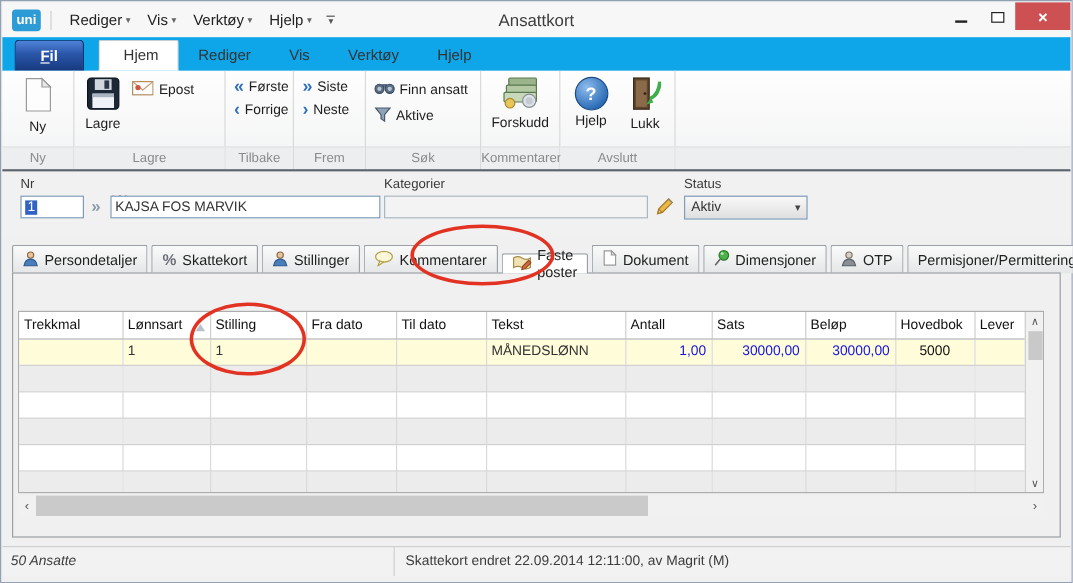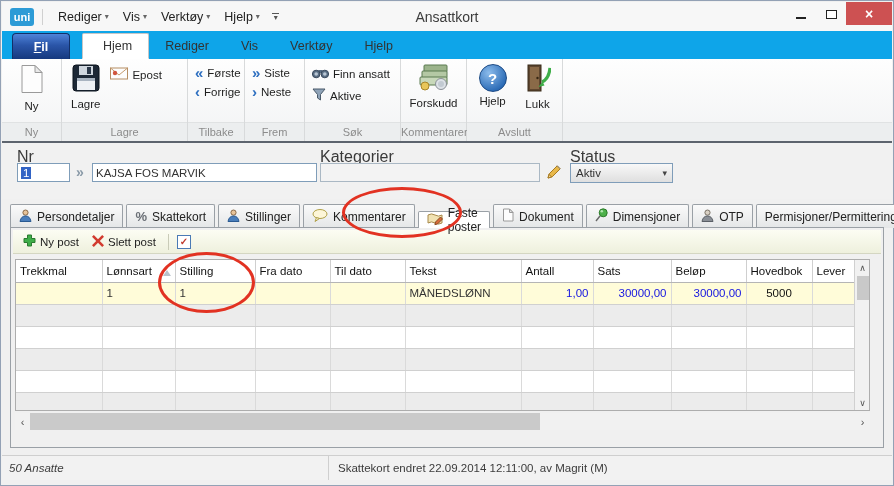--- a/index.html
+++ b/index.html
@@ -41,21 +41,21 @@
   .rgroup.filler { flex:1; border-right:none; }
   .bigbtn { display:flex; flex-direction:column; align-items:center; justify-content:flex-start; padding:2px 5px; border-radius:3px; }
   .bigbtn .cap { margin-top:3px; font-size:11.5px; color:#1e1e1e; }
   .smallcol { display:flex; flex-direction:column; gap:5px; padding-top:4px; }
   .smallbtn { display:flex; align-items:center; gap:4px; font-size:11.5px; color:#1e1e1e; padding:1px 3px; border-radius:2px; }
   .chev { color:#2e6fc0; font-weight:bold; font-size:15px; line-height:12px; }
   .darkline { position:absolute; top:140px; left:1px; right:1px; height:2px; background:#5d646e; }
 
   
   .formarea { position:absolute; top:142px; left:1px; right:1px; height:56px; background:#f1f1f1; }
-  .flabel { position:absolute; font-size:16px; color:#3a3a3a; }
+  .flabel { position:absolute; font-size:11px; color:#3a3a3a; }
   .finput { position:absolute; height:19px; background:#fff; border:1px solid #7f9db9; font-size:11.5px; padding:1px 3px; display:flex; align-items:center; }
   .req { color:#cc0000; margin-right:2px; }
   .sel1 { background:#3163c5; color:#fff; padding:0 2px; }
   .expand { position:absolute; color:#8a9aa8; font-weight:bold; font-size:14px; }
   .ro { background:#f3f3f3; border-color:#aab8c4; }
   .select { position:absolute; height:20px; border:1px solid #7f9db9; background:linear-gradient(#f8f8f8,#dfdfdf); display:flex; align-items:center; justify-content:space-between; padding:0 5px; font-size:11.5px; }
   .select .dn { font-size:9px; color:#444; }
 
   
   .tabstrip { position:absolute; top:198px; left:9px; right:9px; height:29px; display:flex; align-items:flex-end; }
@@ -395,38 +395,20 @@
             <path d="M1 12.5q1-5.5 5.5-5.5t5.5 5.5z" fill="#8a8f96" stroke="#5a5f66"></path>
           </svg></span>
       <span>OTP</span>
     </div>
     <div class="dtab">
       <span>Permisjoner/Permitteringer</span>
     </div>
   </div>
 
   <div class="panel">
-    <div class="ptoolbar">
-      <div class="tbbtn">
-        <span><svg width="13" height="13" viewBox="0 0 13 13">
-              <path d="M4.5 1h4v3.5H12v4H8.5V12h-4V8.5H1v-4h3.5z" fill="#3fae49" stroke="#2a7a30"></path>
-            </svg></span>
-        <span>Ny post</span>
-      </div>
-      <div class="tbbtn">
-        <span><svg width="12" height="12" viewBox="0 0 12 12">
-              <path d="M1.8 0L6 4.2 10.2 0 12 1.8 7.8 6 12 10.2 10.2 12 6 7.8 1.8 12 0 10.2 4.2 6 0 1.8z" fill="#d23b2f"></path>
-            </svg></span>
-        <span>Slett post</span>
-      </div>
-      <div class="tbsep"></div>
-      <div class="chkicon">
-          <span>✓</span>
-        </div>
-    </div>
 
     <div class="gridwrap">
       <div class="gridclip">
         <table class="grid">
           <colgroup>
             <col style="width:86px">
               <col style="width:73px">
               <col style="width:80px">
             <col style="width:75px">
               <col style="width:75px">

